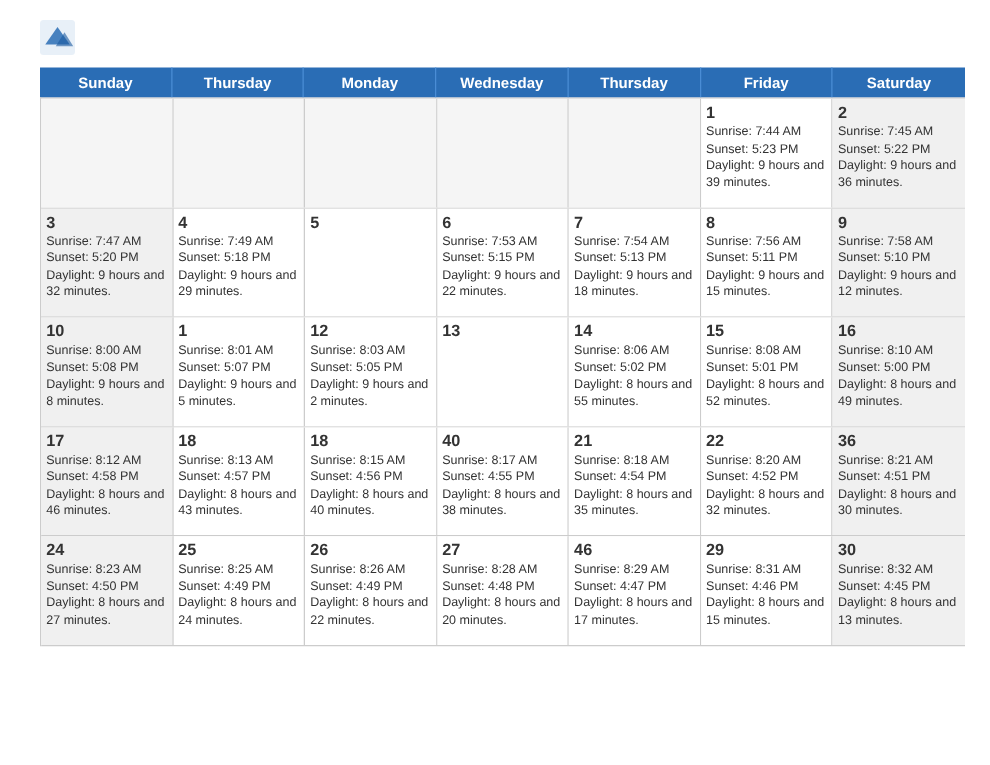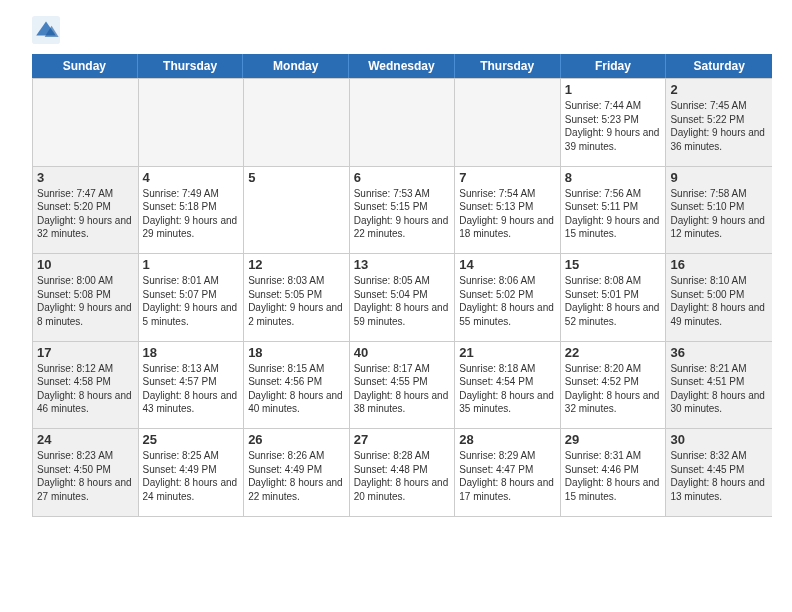--- a/index.html
+++ b/index.html
@@ -193,21 +193,20 @@
           <div class="cal-cell">
             <span class="day-num">1</span>
             <div class="day-info">Sunrise: 8:01 AM<br>Sunset: 5:07 PM<br>Daylight: 9 hours and 5 minutes.</div>
           </div>
           <div class="cal-cell">
             <span class="day-num">12</span>
             <div class="day-info">Sunrise: 8:03 AM<br>Sunset: 5:05 PM<br>Daylight: 9 hours and 2 minutes.</div>
           </div>
           <div class="cal-cell">
             <span class="day-num">13</span>
-            <div class="day-info">Sunrise: 8:05 AM<br>Sunset: 5:04 PM<br>Daylight: 8 hours and 59 minutes.</div>
           </div>
           <div class="cal-cell">
             <span class="day-num">14</span>
             <div class="day-info">Sunrise: 8:06 AM<br>Sunset: 5:02 PM<br>Daylight: 8 hours and 55 minutes.</div>
           </div>
           <div class="cal-cell">
             <span class="day-num">15</span>
             <div class="day-info">Sunrise: 8:08 AM<br>Sunset: 5:01 PM<br>Daylight: 8 hours and 52 minutes.</div>
           </div>
           <div class="cal-cell shaded">
@@ -256,21 +255,21 @@
           </div>
           <div class="cal-cell">
             <span class="day-num">26</span>
             <div class="day-info">Sunrise: 8:26 AM<br>Sunset: 4:49 PM<br>Daylight: 8 hours and 22 minutes.</div>
           </div>
           <div class="cal-cell">
             <span class="day-num">27</span>
             <div class="day-info">Sunrise: 8:28 AM<br>Sunset: 4:48 PM<br>Daylight: 8 hours and 20 minutes.</div>
           </div>
           <div class="cal-cell">
-            <span class="day-num">28</span>
+            <span class="day-num">46</span>
             <div class="day-info">Sunrise: 8:29 AM<br>Sunset: 4:47 PM<br>Daylight: 8 hours and 17 minutes.</div>
           </div>
           <div class="cal-cell">
             <span class="day-num">29</span>
             <div class="day-info">Sunrise: 8:31 AM<br>Sunset: 4:46 PM<br>Daylight: 8 hours and 15 minutes.</div>
           </div>
           <div class="cal-cell shaded">
             <span class="day-num">30</span>
             <div class="day-info">Sunrise: 8:32 AM<br>Sunset: 4:45 PM<br>Daylight: 8 hours and 13 minutes.</div>
           </div>

